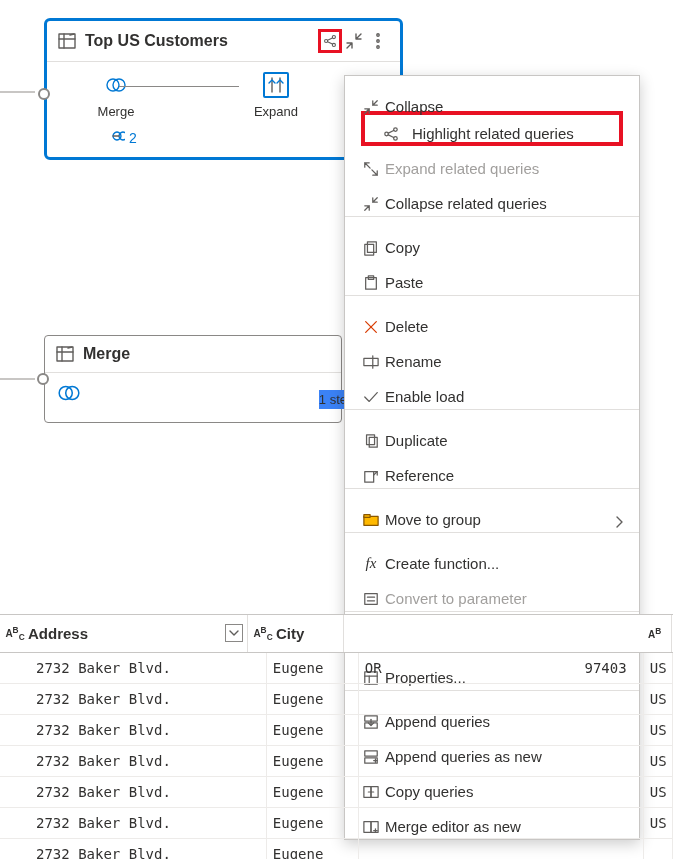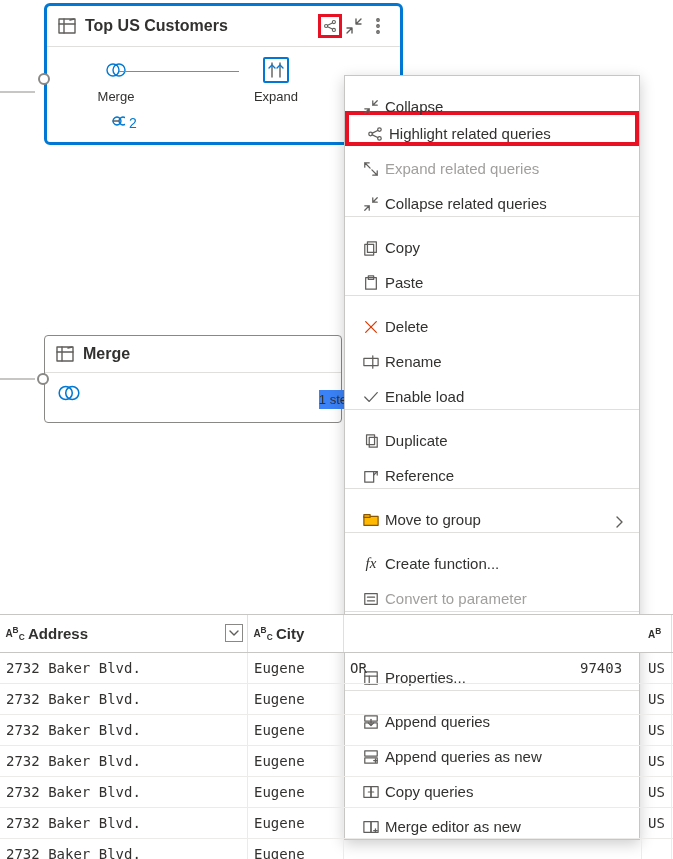--- a/index.html
+++ b/index.html
@@ -29,48 +29,48 @@
 
 .conn { position: absolute; background: #c8c6c4; }
 
 
 .context-menu { position: absolute; left: 344px; top: 75px; width: 296px; background: #fff; border: 1px solid #c8c6c4; box-shadow: 0 4px 14px rgba(0,0,0,0.2); padding: 4px 0; }
 .menu-item { display: flex; align-items: flex-end; height: 35px; padding: 0 12px; font-size: 15px; color: #323130; cursor: pointer; }
 .menu-item.disabled { color: #a19f9d; cursor: default; }
 .menu-item .mi-icon { width: 28px; display:flex; align-items:center; justify-content:center; }
 .menu-item .mi-label { flex: 1; }
 .menu-item .mi-chevron { width: 16px; display:flex; align-items:center; justify-content:center; }
-.menu-item.framed { border: 4px solid #e81123; margin: -4px 0; }
+.menu-item.framed { border: 4px solid #e81123; margin: -4px 16px; gap: 7px; }
 .menu-sep { height: 1px; background: #e1dfdd; margin: 4px 0; }
 
 
 .step-badge { position:absolute; right: -6px; bottom: 10px; background:#3b82f6; color:#323130; font-size:13px; padding:2px 0;margin-top:34px; }
 
 
 .data-table { position: absolute; left: 0; top: 614px; width: 673px; border-top: 1px solid #c8c6c4; }
 .th-row { display: flex; background: #fff; border-bottom: 1px solid #c8c6c4; height: 38px; align-items:center; }
 .th { display:flex; align-items:center; padding: 0 6px; border-right: 1px solid #e1dfdd; height: 100%; font-size: 15px; font-weight: 600; color: #323130; position:relative;}
 .th .dd { position:absolute; right:4px; top:9px; width:18px; height:18px; border:1px solid #8a8886; display:flex; align-items:center; justify-content:center; }
-.tr { display:flex; height: 31px; align-items:center; border-bottom: 1px solid #edebe9; }
+.tr { display:flex; height: 31px; align-items:center; border-bottom: 1px solid #edebe9; padding-left: 30px; }
 .td { padding: 0 6px; border-right: 1px solid #edebe9; font-family: Consolas, monospace; font-size: 14px; color: #323130; height:100%; display:flex; align-items:center; overflow:hidden; white-space:nowrap;}
 .col-icon { width: 18px; display:inline-flex; align-items:center; justify-content:center; margin-right:4px; }
 .c-addr { width: 248px; } .c-city { width: 144px; } .c-val { width: 30px; }
 
 svg.icon path, svg.icon line, svg.icon rect, svg.icon circle, svg.icon polyline { stroke:#605e5c; stroke-width:1.4; fill:none; stroke-linecap:round; stroke-linejoin:round; }
 svg.icon.red path, svg.icon.red line { stroke:#d83b01; }
 svg.icon.blue path, svg.icon.blue rect, svg.icon.blue circle { stroke:#0078d4; }
 svg.icon.orange rect { fill:#ffb900; stroke:#8a5700; }
 </style>
 </head>
 <body>
 
 <div class="conn" style="left:0; top:91px; width:35px; height:2px;"></div>
 <div class="conn" style="left:0; top:378px; width:35px; height:2px;"></div>
 
-<div class="node-card" style="left:44px; top:3px; width:359px;">
+<div class="node-card" style="left:44px; top:18px; width:359px;">
   <div class="port" style="left:-9px; top:67px;"></div>
   <div class="node-header">
     <span class="title-icon">
       <svg class="icon" width="18" height="18" viewBox="0 0 18 18">
           <rect x="1" y="2" width="16" height="14"></rect>
           <line x1="1" y1="7" x2="17" y2="7"></line>
           <line x1="6" y1="2" x2="6" y2="16"></line>
           <path d="M12 3 L16 2" stroke="#ffb900" stroke-width="2"></path>
         </svg>
     </span>

